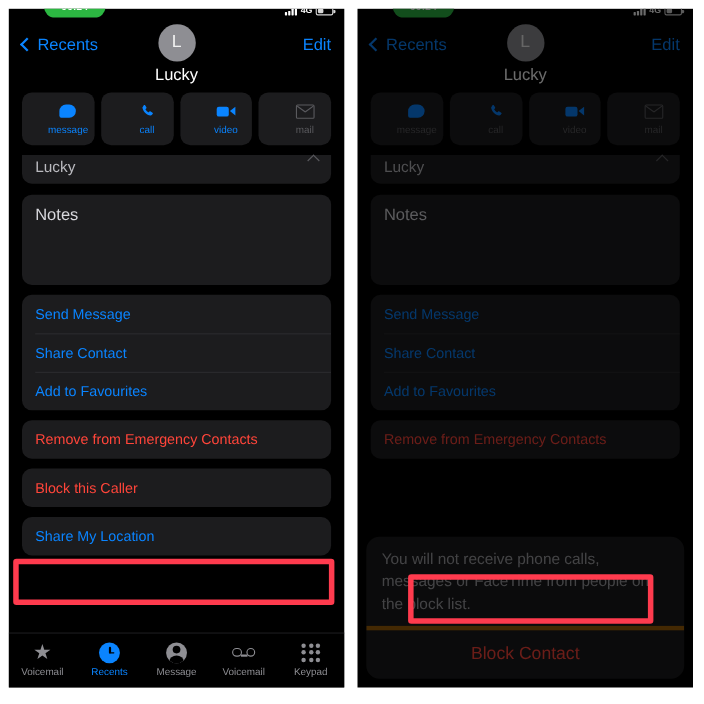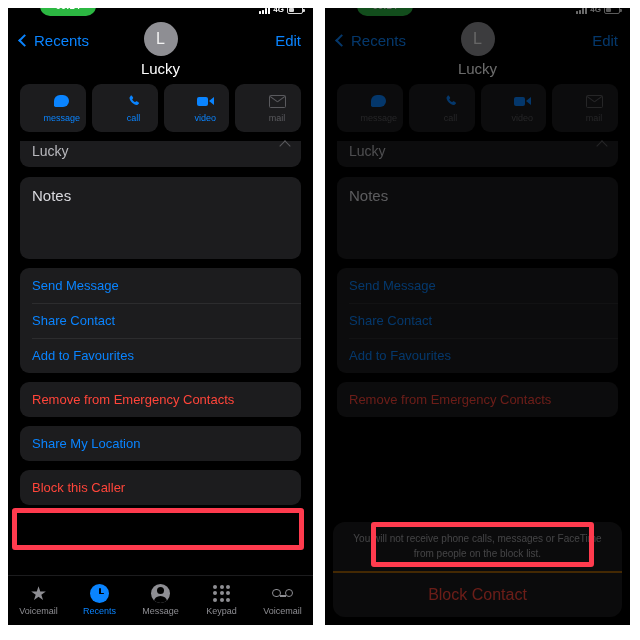--- a/index.html
+++ b/index.html
@@ -206,25 +206,25 @@
   .ic-vm{display:flex;align-items:center;gap:0px;}
   .ic-vm .o{width:8.5px;height:8.5px;border:1.6px solid #8e8e93;border-radius:50%;box-sizing:border-box;}
   .ic-vm .bar{width:6px;height:1.6px;background:#8e8e93;margin:0 -1px;align-self:flex-end;margin-bottom:0.5px;}
 
   
   .sheet{
     position:absolute;left:8px;right:8px;bottom:8px;
   }
   .sheet-grp{background:#1c1c1ef2;border-radius:12px;overflow:hidden;}
   .sheet-msg{
-    padding:10px 14px;text-align:center;font-size:10px;color:#a0a0a5;line-height:1.45;
+    padding:10px 14px;font-size:14px;color:#a0a0a5;line-height:1.45;
   }
   .sheet-btn{
     padding:13px 0;text-align:center;font-size:16px;color:#ff453a;cursor:pointer;
-    border-top:2px solid #a16207;
+    border-top:4px solid #a16207;
   }
   .sheet-cancel{
     margin-top:7px;background:#2c2c2ef7;border-radius:12px;
     padding:13px 0;text-align:center;font-size:16px;color:#0a84ff;
     font-weight:bold;cursor:pointer;
   }
 
   
   .annot{
     position:absolute;border:5px solid #ff3b4e;border-radius:3px;
@@ -317,25 +317,25 @@
           <div class="row">Send Message</div>
           <div class="row">Share Contact</div>
           <div class="row">Add to Favourites</div>
         </div>
 
         <div class="card">
           <div class="row red">Remove from Emergency Contacts</div>
         </div>
 
         <div class="card">
+          <div class="row red">Block this Caller</div>
+        </div>
+
+        <div class="card">
           <div class="row">Share My Location</div>
-        </div>
-
-        <div class="card">
-          <div class="row red">Block this Caller</div>
         </div>
 
       </div>
 
       <div class="tabbar">
         <div class="tab">
           <span class="ticon">
               <span class="ic-star">★</span>
             </span>
           <span class="tlabel">Voicemail</span>
@@ -344,47 +344,47 @@
           <span class="ticon">
               <span class="ic-clock"></span>
             </span>
           <span class="tlabel">Recents</span>
         </div>
         <div class="tab">
           <span class="ticon">
               <span class="ic-person"></span>
             </span>
           <span class="tlabel">Message</span>
-        </div>
-        <div class="tab">
-          <span class="ticon">
-              <span class="ic-keypad">
-                <i></i>
-                <i></i>
-                <i></i>
-                <i></i>
-                <i></i>
-                <i></i>
-                <i></i>
-                <i></i>
-                <i></i>
-              </span>
-            </span>
-          <span class="tlabel">Keypad</span>
         </div>
         <div class="tab">
           <span class="ticon">
               <span class="ic-vm">
                 <span class="o"></span>
                 <span class="bar"></span>
                 <span class="o"></span>
               </span>
             </span>
           <span class="tlabel">Voicemail</span>
         </div>
+        <div class="tab">
+          <span class="ticon">
+              <span class="ic-keypad">
+                <i></i>
+                <i></i>
+                <i></i>
+                <i></i>
+                <i></i>
+                <i></i>
+                <i></i>
+                <i></i>
+                <i></i>
+              </span>
+            </span>
+          <span class="tlabel">Keypad</span>
+        </div>
       </div>
 
     </div>
   </div>
 
   <div class="panel right">
     <div class="screen-content">
 
       <div class="statusbar">
         <div class="sb-pill">00:24</div>

